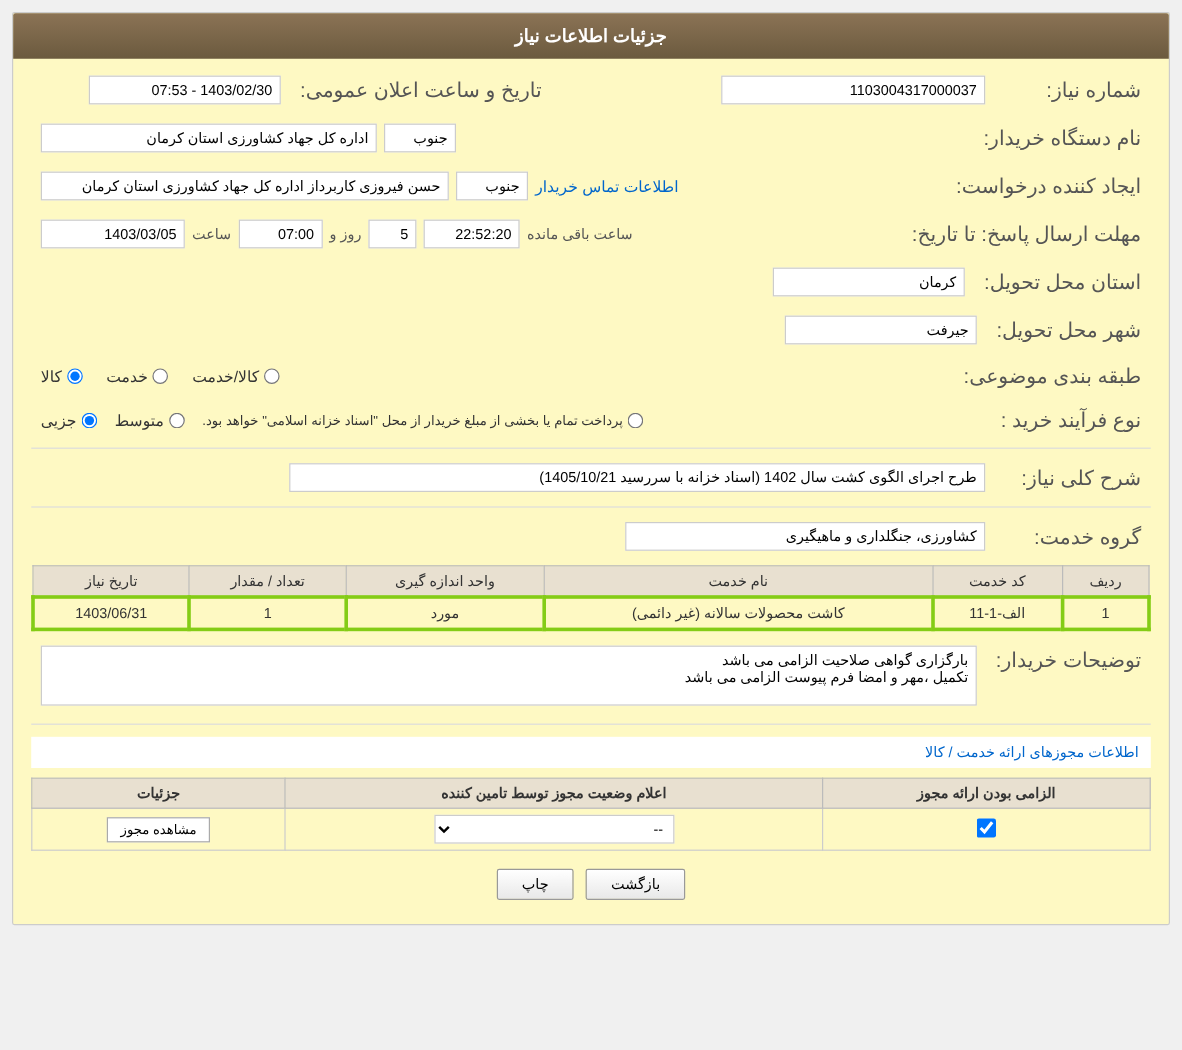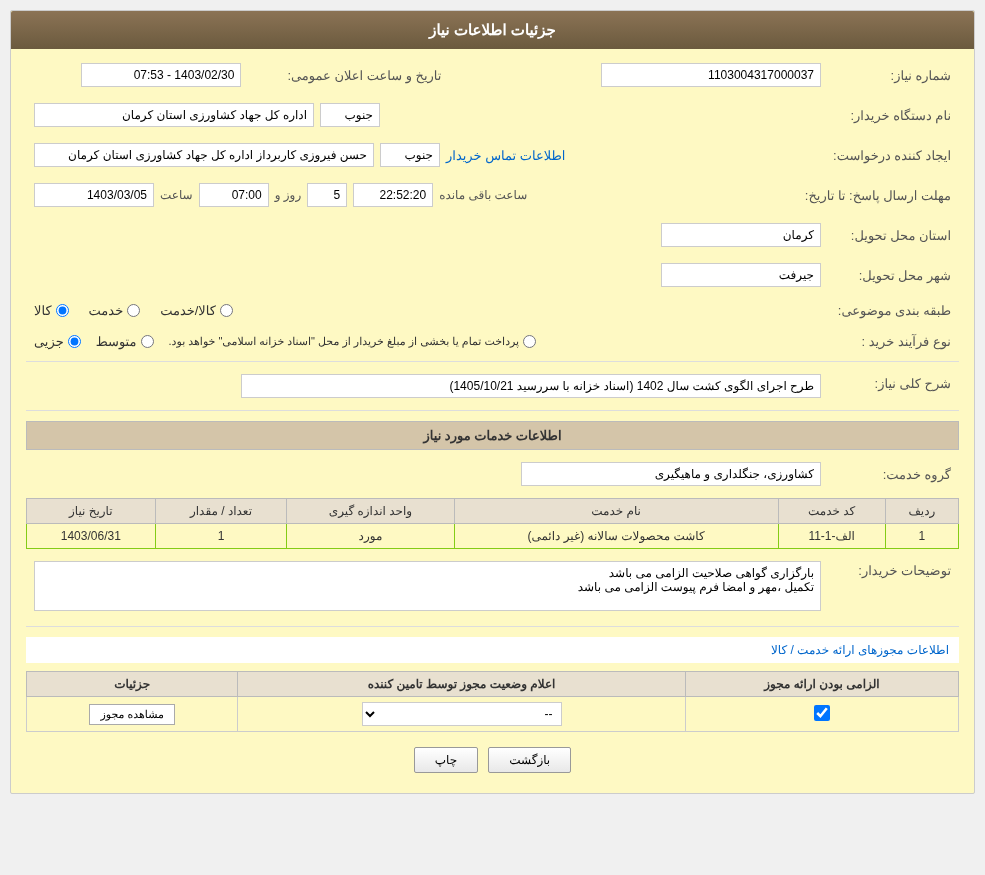--- a/index.html
+++ b/index.html
@@ -48,21 +48,21 @@
       border-collapse: collapse;
       margin-bottom: 8px;
     }
     .info-table td {
       padding: 4px 8px;
       vertical-align: middle;
     }
     .label-cell {
       color: #555;
       white-space: nowrap;
-      font-size: 13px;
+      font-size: 17px;
       width: 130px;
       text-align: right;
     }
     .value-cell {
       text-align: right;
     }
     .input-field {
       border: 1px solid #ccc;
       background: #fff;
       padding: 3px 6px;
@@ -122,21 +122,21 @@
       font-size: 12px;
     }
     .data-table th {
       background: #e8e0d0;
       border: 1px solid #bbb;
       padding: 5px 8px;
       text-align: center;
       font-weight: normal;
     }
     .data-table td {
-      border: 1px solid #84cc16;
+      border: 3px solid #84cc16;
       padding: 5px 8px;
       text-align: center;
     }
     .data-table tr:nth-child(even) td {
       background: #f9f7f3;
     }
     .separator-line {
       border: none;
       border-top: 1px solid #ddd;
       margin: 8px 0;
@@ -362,21 +362,20 @@
           <td class="label-cell" style="vertical-align:top; padding-top:6px;">شرح کلی نیاز:</td>
           <td class="value-cell">
             <input class="input-field" type="text" value="طرح اجرای الگوی کشت سال 1402 (اسناد خزانه با سررسید 1405/10/21)" readonly="" style="width: 580px;">
           </td>
         </tr>
       </tbody>
         </table>
 
       <hr class="separator-line">
 
-      <div class="section-header">اطلاعات خدمات مورد نیاز</div>
 
       <table class="info-table">
         <tbody>
             <tr>
           <td class="label-cell">گروه خدمت:</td>
           <td class="value-cell">
             <input class="input-field" type="text" value="کشاورزی، جنگلداری و ماهیگیری" readonly="" style="width: 300px;">
           </td>
         </tr>
       </tbody>

